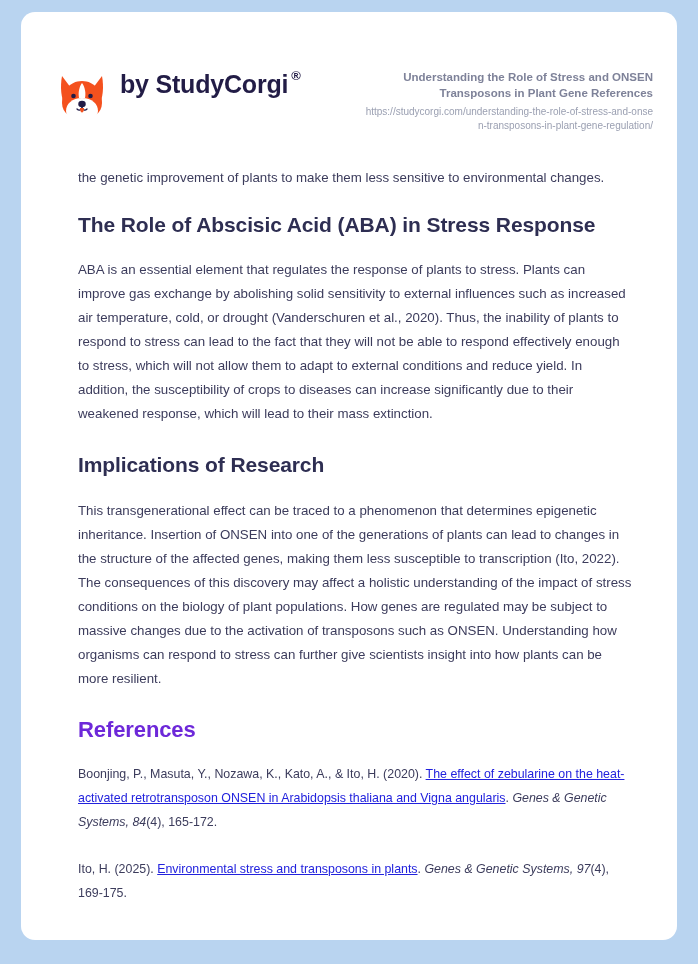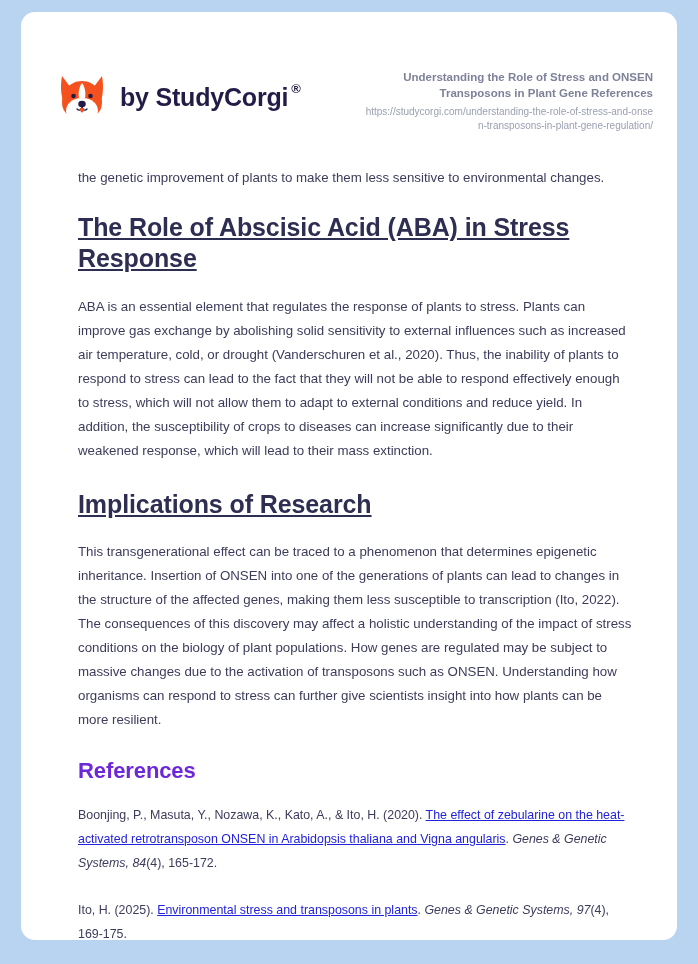--- a/index.html
+++ b/index.html
@@ -25,21 +25,21 @@
   }
   
   .doc-header {
     display: flex;
     align-items: flex-start;
     justify-content: space-between;
     padding: 50px 24px 0 36px;
   }
   .brand {
     display: flex;
-    align-items: center;
+    align-items: flex-start;
     gap: 13px;
     padding-top: 10px;
   }
   .brand-logo {
     width: 50px;
     height: 50px;
     flex: 0 0 50px;
     display: block;
   }
   .brand-text {
@@ -86,26 +86,25 @@
   .para {
     color: #3c3c5c;
     font-size: 13.3px;
     line-height: 24px;
     margin: 0 0 26px 0;
     text-align: left;
   }
   .para.tight { margin-bottom: 22px; }
   h2.section-heading {
     color: #2e2e52;
-    font-size: 25px;
+    font-size: 21px;
     font-weight: bold;
     line-height: 1.25;
     margin: 0 0 20px 0;
     letter-spacing: -0.1px;
-    text-decoration: underline;
   }
   h2.refs-heading {
     color: #6d28d9;
     font-size: 22px;
     font-weight: bold;
     margin: 0 0 19px 0;
     letter-spacing: -0.1px;
   }
   .ref {
     color: #3c3c5c;

